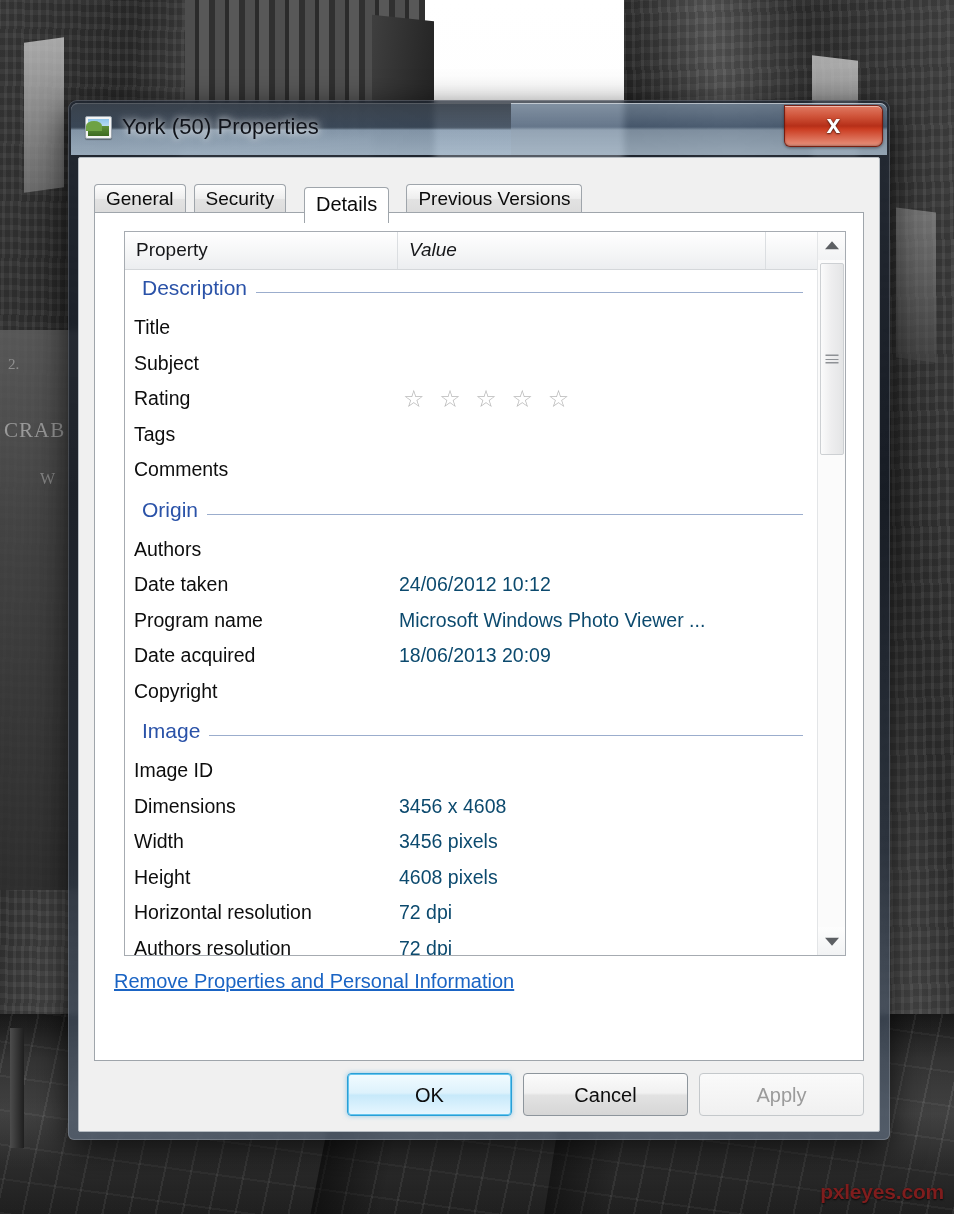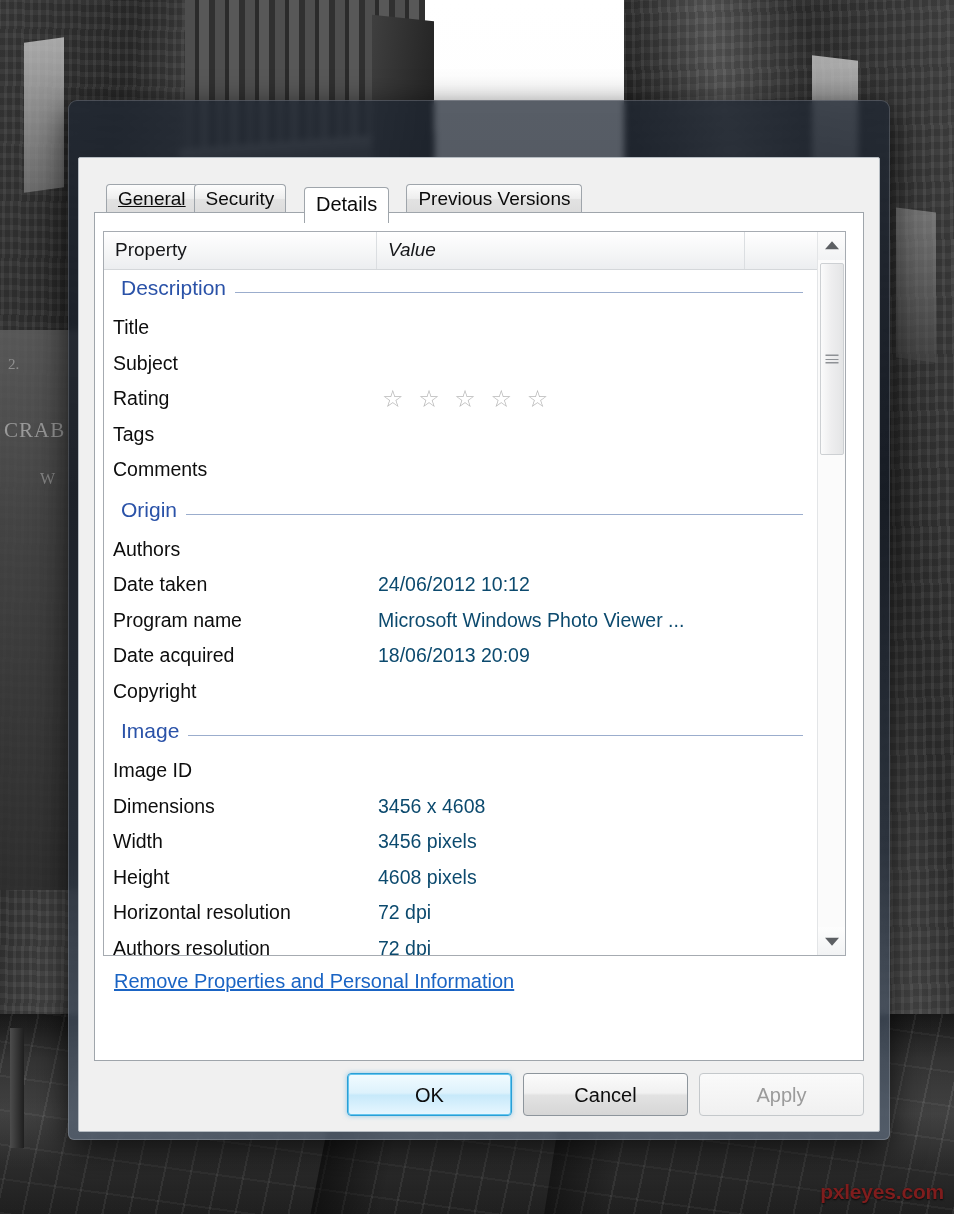--- a/index.html
+++ b/index.html
@@ -286,21 +286,21 @@
     position: absolute;
     left: 15px; right: 15px; top: 54px; bottom: 70px;
     background: #ffffff;
     border: 1px solid #9fa5ab;
     z-index: 2;
   }
 
   
   #proplist {
     position: absolute;
-    left: 8px; right: 17px; top: 18px; height: 725px;
+    left: 29px; right: 17px; top: 18px; height: 725px;
     border: 1px solid #a6abb1;
     background: #ffffff;
     overflow: hidden;
   }
   #list-header {
     position: absolute;
     left: 0; right: 0; top: 0; height: 38px;
     background: linear-gradient(180deg,#ffffff,#f4f5f6 60%,#eceef0);
     border-bottom: 1px solid #d4d7da;
   }
@@ -470,25 +470,39 @@
   <div class="street"></div>
   <div class="gutter"></div>
   <div class="gutter2"></div>
   <div class="post"></div>
 </div>
 
 <div id="watermark">pxleyes.com</div>
 
 <div id="window">
 
+  <div id="titlebar">
+    <div class="glass-dark"></div>
+
+    <div id="app-icon">
+      <div class="sky2"></div>
+      <div class="hill"></div>
+    </div>
+
+    <div id="window-title">York (50) Properties</div>
+
+    <div id="close-button">
+      <div class="x-glyph">x</div>
+    </div>
+  </div>
 
   <div id="dialog-body">
 
     <div id="tabstrip">
-        <div class="tab" style="left: 12px; text-decoration: underline;">General</div>
+        <div class="tab" style="left: 0px;">General</div>
         <div class="tab" style="left: 99.6px;">Security</div>
         <div class="tab active" style="left: 210px;">Details</div>
         <div class="tab" style="left: 312.4px;">Previous Versions</div>
       </div>
 
     <div id="tabpanel">
 
       <div id="proplist">
 
         <div id="list-header">

